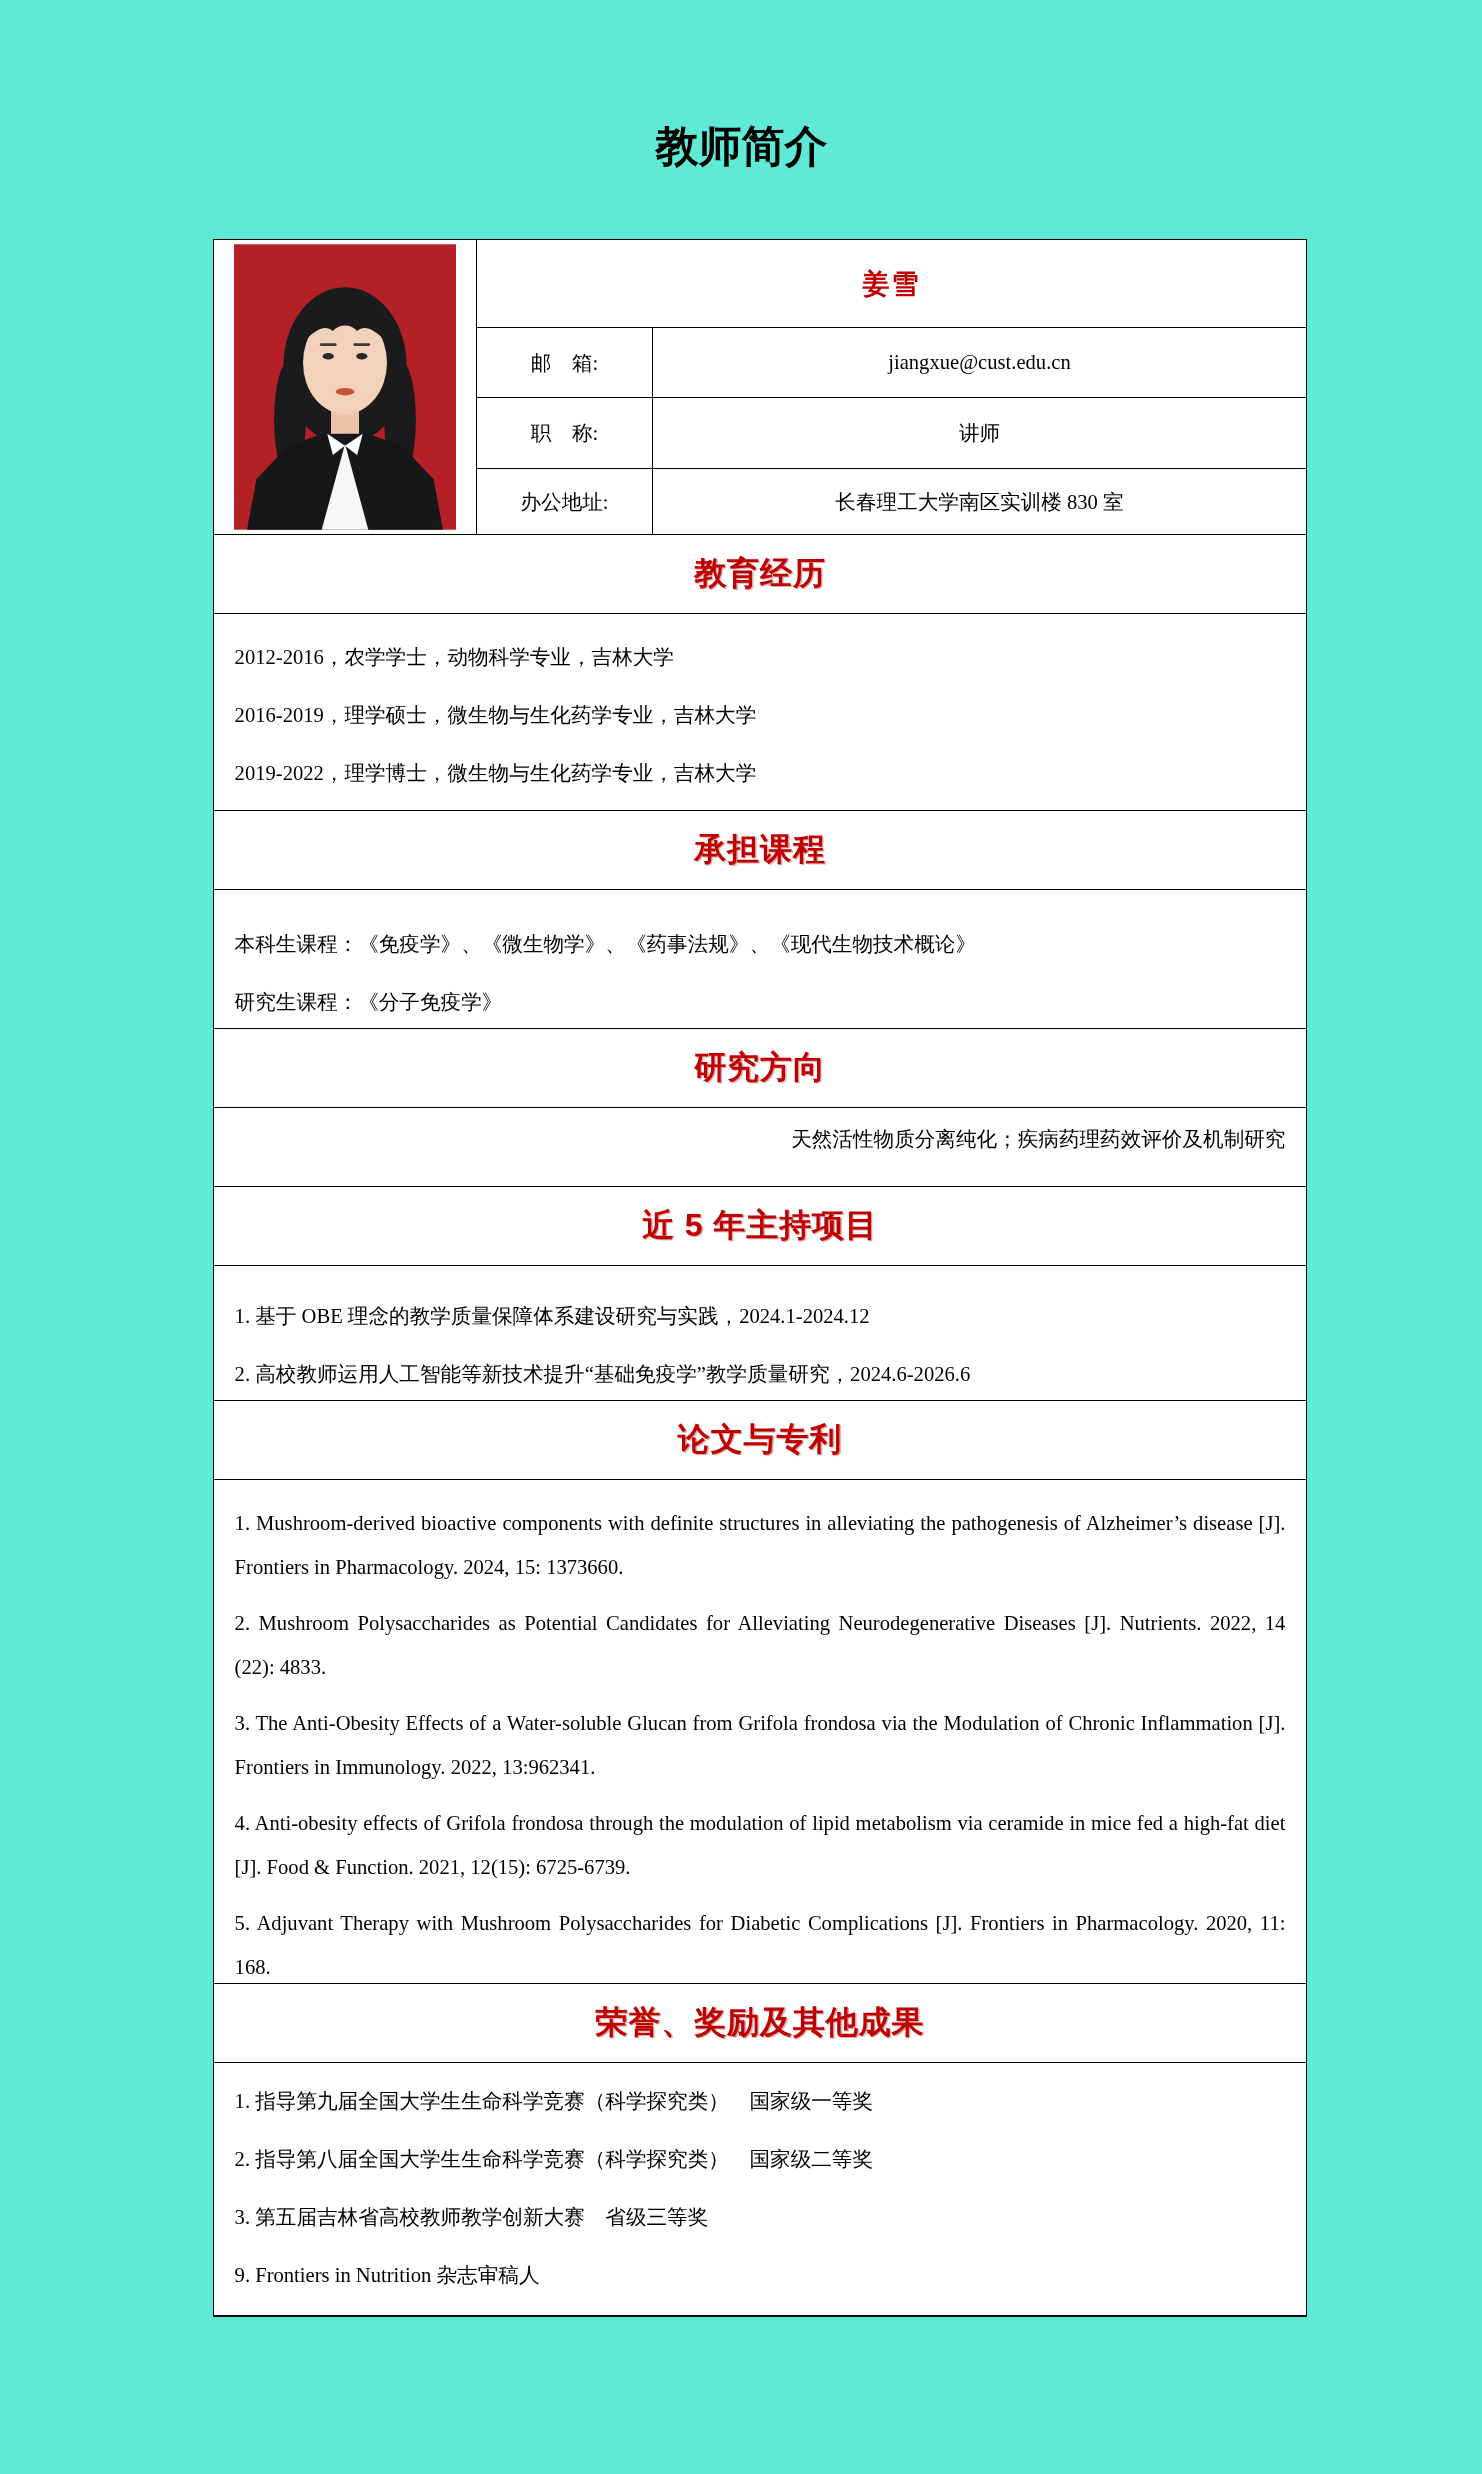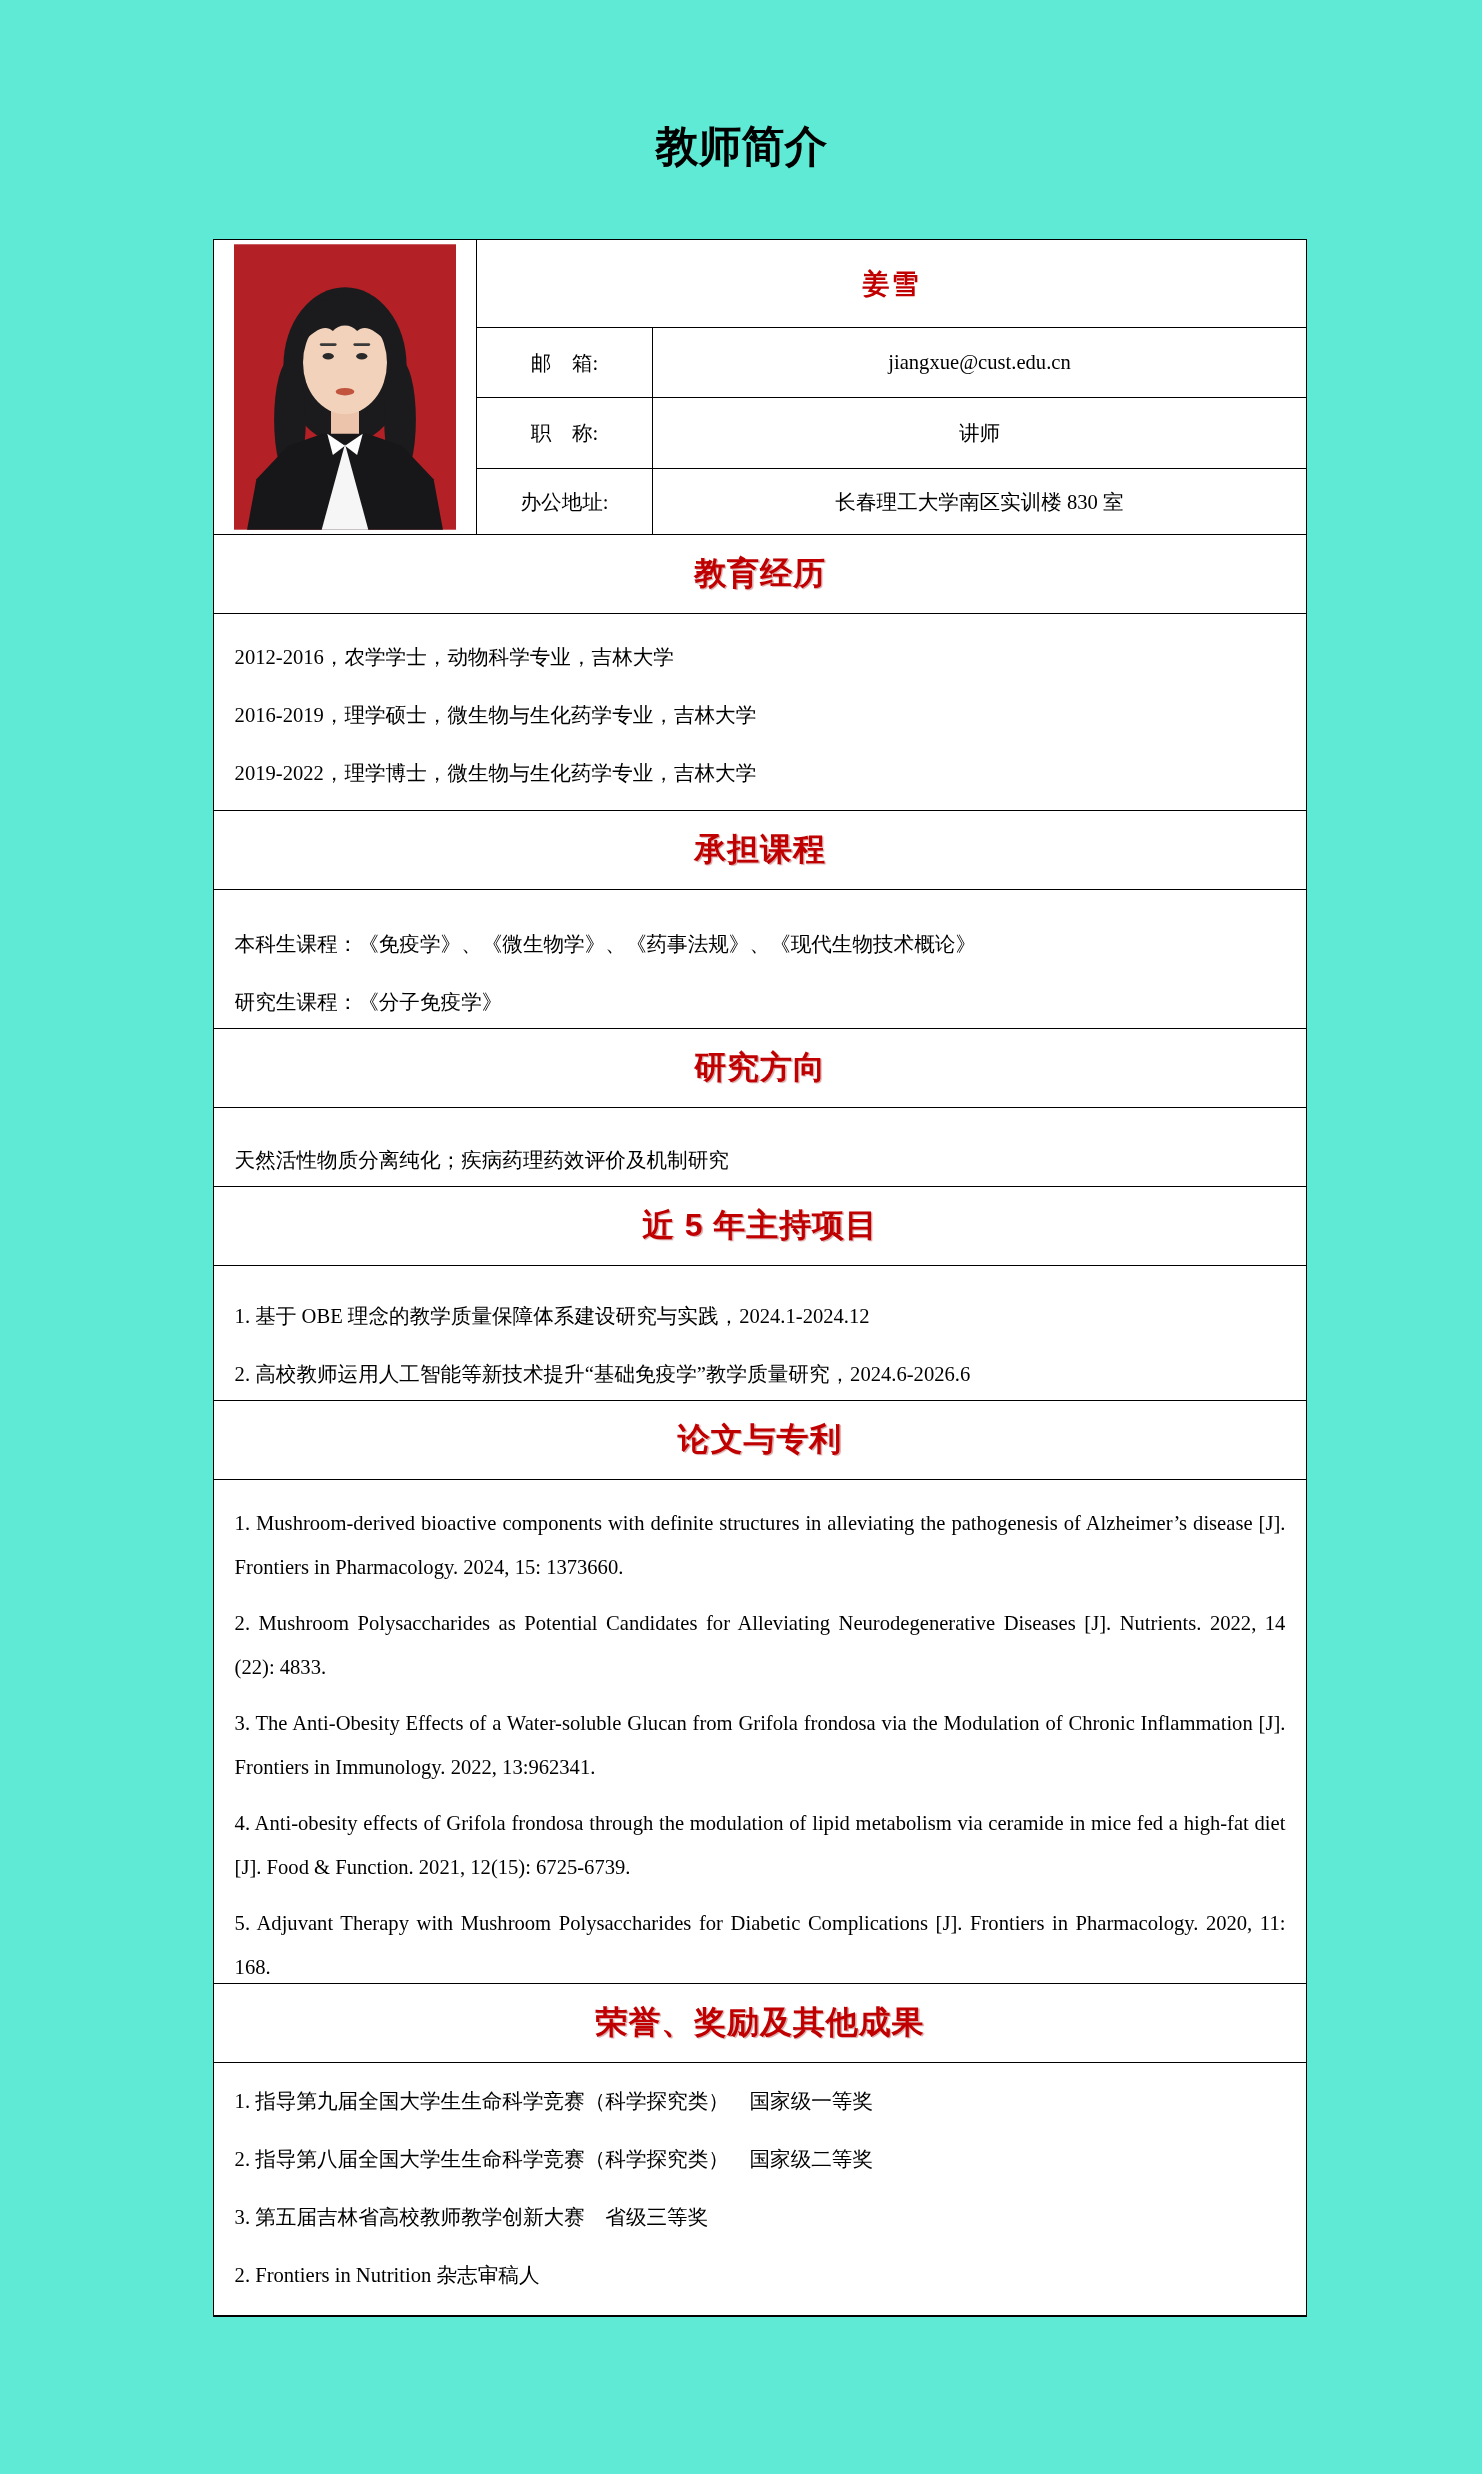--- a/index.html
+++ b/index.html
@@ -80,21 +80,21 @@
   .sec-body {
     border-top: 1.4px solid #000;
     padding: 0 20.6px;
     font-size: 20.6px;
     overflow: hidden;
   }
   .sec-body p { line-height: 58px; }
 
   .body-edu      { height: 197px; padding-top: 14px; }
   .body-courses  { height: 139px; padding-top: 25px; }
-  .body-research { height: 79px;  padding-top: 23px; }
+  .body-research { height: 79px;  padding-top: 2px; text-align: right; }
   .body-projects { height: 135px; padding-top: 21px; }
   .body-papers   { height: 504px; padding-top: 20.6px; }
   .body-honors   { height: 253px; padding-top: 9.3px; }
 
   .body-papers p {
     line-height: 44px;
     margin-bottom: 12px;
     text-align: justify;
     text-justify: inter-word;
   }
@@ -181,18 +181,18 @@
       <p>3. The Anti-Obesity Effects of a Water-soluble Glucan from Grifola frondosa via the Modulation of Chronic Inflammation [J]. Frontiers in Immunology. 2022, 13:962341.</p>
       <p>4. Anti-obesity effects of Grifola frondosa through the modulation of lipid metabolism via ceramide in mice fed a high-fat diet [J]. Food &amp; Function. 2021, 12(15): 6725-6739.</p>
       <p>5. Adjuvant Therapy with Mushroom Polysaccharides for Diabetic Complications [J]. Frontiers in Pharmacology. 2020, 11: 168.</p>
     </div>
 
     <div class="sec-head">荣誉、奖励及其他成果</div>
     <div class="sec-body body-honors">
       <p>1. 指导第九届全国大学生生命科学竞赛（科学探究类）　国家级一等奖</p>
       <p>2. 指导第八届全国大学生生命科学竞赛（科学探究类）　国家级二等奖</p>
       <p>3. 第五届吉林省高校教师教学创新大赛　省级三等奖</p>
-      <p>2. Frontiers in Nutrition 杂志审稿人</p>
+      <p>9. Frontiers in Nutrition 杂志审稿人</p>
     </div>
 
   </div>
 </div>
 
 
 </body></html>

